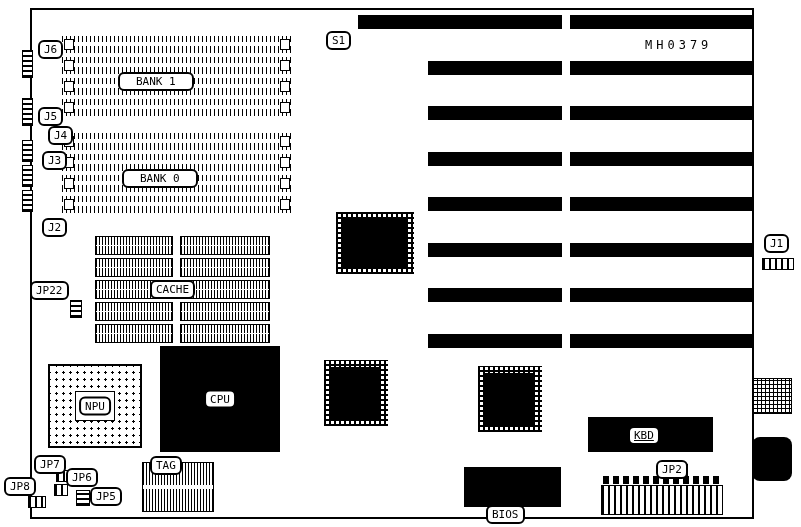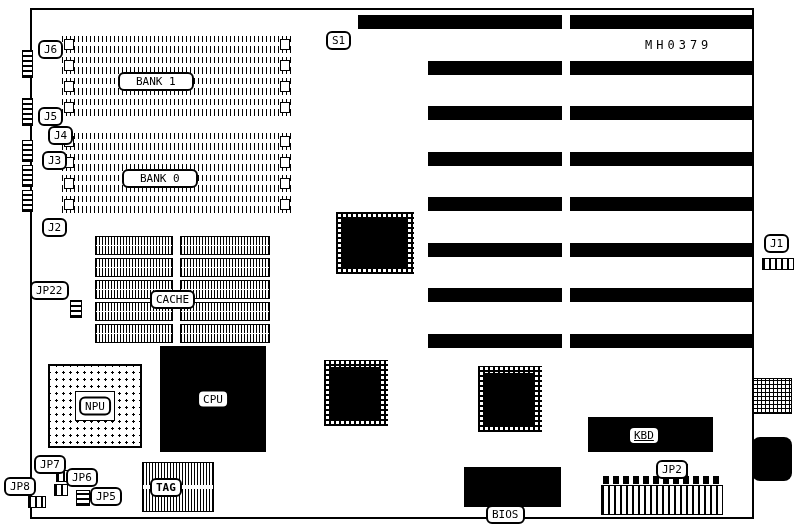--- a/index.html
+++ b/index.html
@@ -104,46 +104,46 @@
   <div class="chip" style="left:95px;top:236px;width:76px;height:17px;"></div>
   <div class="chip" style="left:180px;top:236px;width:88px;height:17px;"></div>
   <div class="chip" style="left:95px;top:258px;width:76px;height:17px;"></div>
   <div class="chip" style="left:180px;top:258px;width:88px;height:17px;"></div>
   <div class="chip" style="left:95px;top:280px;width:76px;height:17px;"></div>
   <div class="chip" style="left:180px;top:280px;width:88px;height:17px;"></div>
   <div class="chip" style="left:95px;top:302px;width:76px;height:17px;"></div>
   <div class="chip" style="left:180px;top:302px;width:88px;height:17px;"></div>
   <div class="chip" style="left:95px;top:324px;width:76px;height:17px;"></div>
   <div class="chip" style="left:180px;top:324px;width:88px;height:17px;"></div>
-  <div class="label" style="left:150px;top:290px;text-align:right;">CACHE</div>
+  <div class="label" style="left:150px;top:280px;text-align:right;">CACHE</div>
 
   <div class="label" style="left:30px;top:281px;">JP22</div>
   <div class="hstripe" style="left:70px;top:300px;width:10px;height:16px;"></div>
 
   <div class="qfp" style="left:336px;top:212px;width:78px;height:62px;">
       <div class="die"></div>
     </div>
   <div class="qfp" style="left:324px;top:360px;width:64px;height:66px;">
       <div class="die"></div>
     </div>
   <div class="qfp" style="left:478px;top:366px;width:64px;height:66px;">
       <div class="die"></div>
     </div>
 
   <div class="npu" style="left:48px;top:364px;width:94px;height:84px;">
     <div class="inner"></div>
     <div class="label center-label">NPU</div>
   </div>
 
-  <div class="blackrect" style="left:160px;top:346px;width:106px;height:106px;">
+  <div class="blackrect" style="left:160px;top:346px;width:120px;height:106px;">
     <div class="label center-label">CPU</div>
   </div>
 
   <div class="chip" style="left:142px;top:462px;width:70px;height:48px;"></div>
-  <div class="label" style="left:150px;top:478px;font-weight:bold;">TAG</div>
+  <div class="label" style="left:150px;top:456px;">TAG</div>
 
   <div class="label" style="left:34px;top:455px;">JP7</div>
   <div class="label" style="left:66px;top:468px;">JP6</div>
   <div class="label" style="left:4px;top:477px;">JP8</div>
   <div class="label" style="left:90px;top:487px;">JP5</div>
   <div class="vstripe" style="left:56px;top:470px;width:16px;height:10px;"></div>
   <div class="vstripe" style="left:54px;top:484px;width:12px;height:10px;"></div>
   <div class="vstripe" style="left:28px;top:496px;width:16px;height:10px;"></div>
   <div class="hstripe" style="left:76px;top:490px;width:12px;height:14px;"></div>
 

